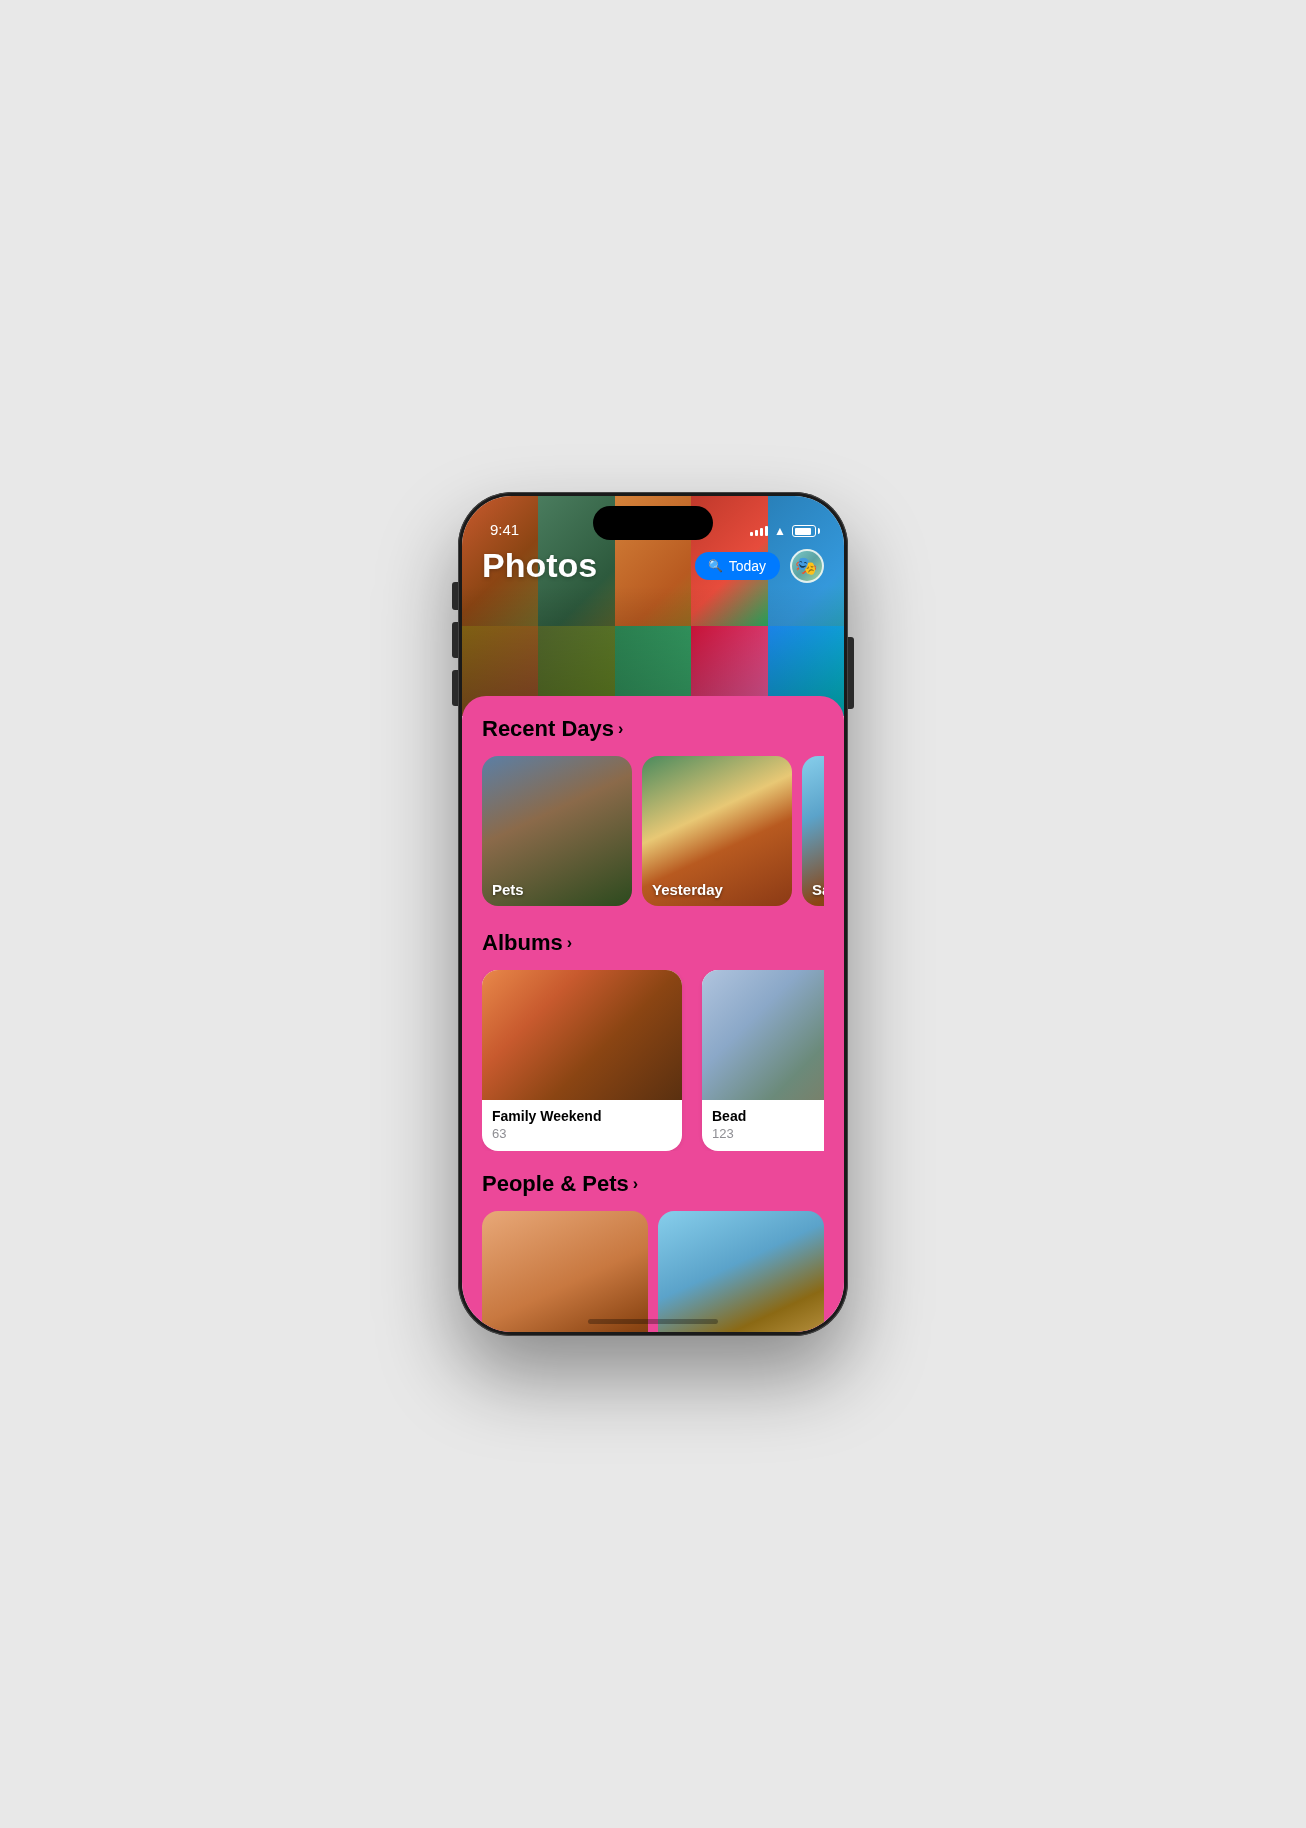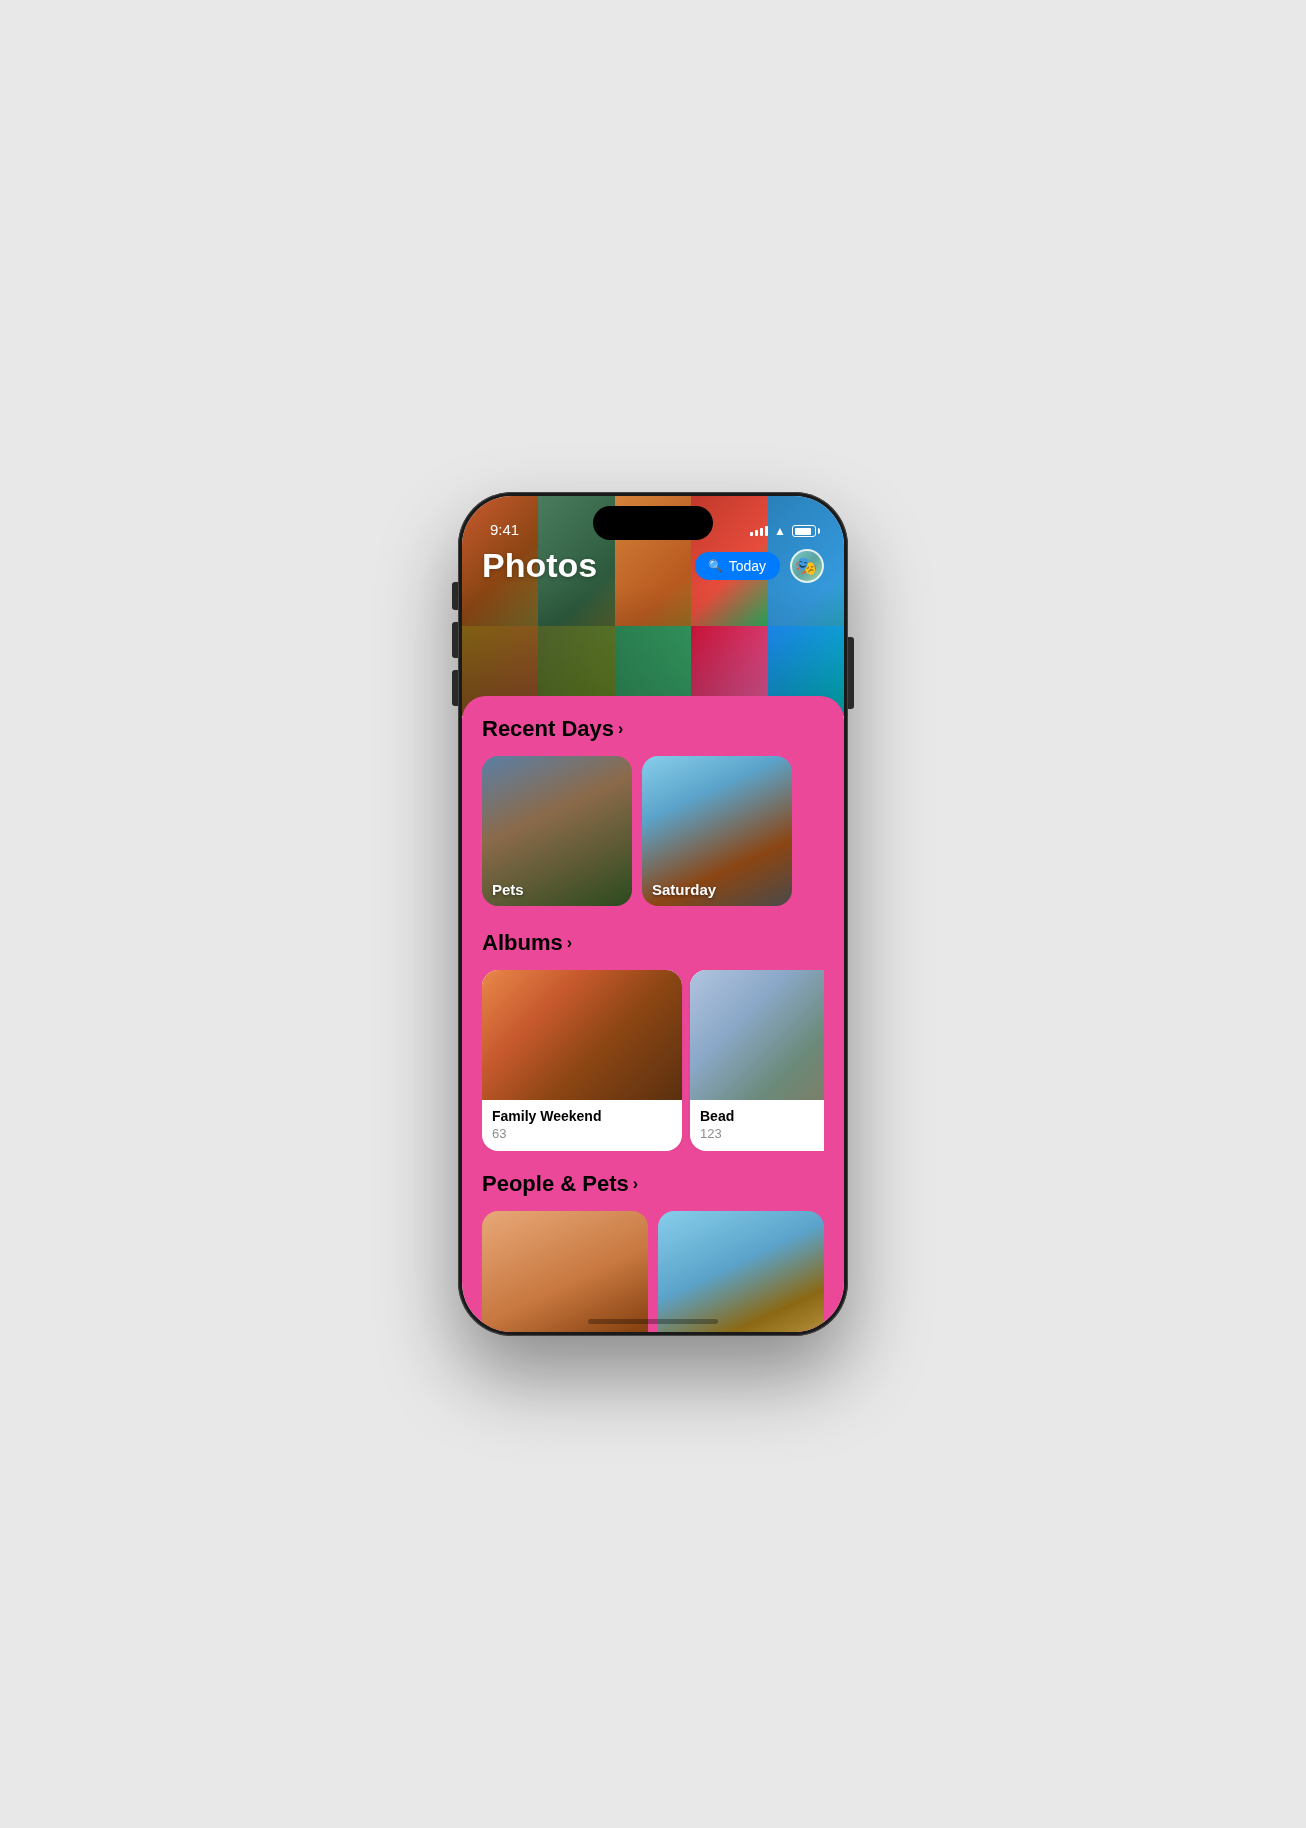--- a/index.html
+++ b/index.html
@@ -304,21 +304,21 @@
       font-weight: 600;
       text-shadow: 0 1px 3px rgba(0,0,0,0.5);
     }
 
     
     .albums-section {
       padding: 20px 20px 0;
     }
     .albums-scroll {
       display: flex;
-      gap: 8px;
+      gap: 20px;
       overflow-x: auto;
       scrollbar-width: none;
     }
     .albums-scroll::-webkit-scrollbar { display: none; }
     .album-card {
       flex-shrink: 0;
       width: 200px;
       background: white;
       border-radius: 16px;
       overflow: hidden;
@@ -487,20 +487,24 @@
         <div class="section">
           <div class="section-header">
             <span class="section-title">Recent Days</span>
             <span class="section-chevron">›</span>
           </div>
           <div class="recent-days-scroll">
             <div class="day-card day-card-1">
               <div class="day-card-bg"></div>
               <span class="day-label">Pets</span>
             </div>
+            <div class="day-card day-card-2">
+              <div class="day-card-bg"></div>
+              <span class="day-label">Yesterday</span>
+            </div>
             <div class="day-card day-card-3">
               <div class="day-card-bg"></div>
               <span class="day-label">Saturday</span>
             </div>
           </div>
         </div>
 
         <div class="albums-section">
           <div class="section-header">
             <span class="section-title">Albums</span>

